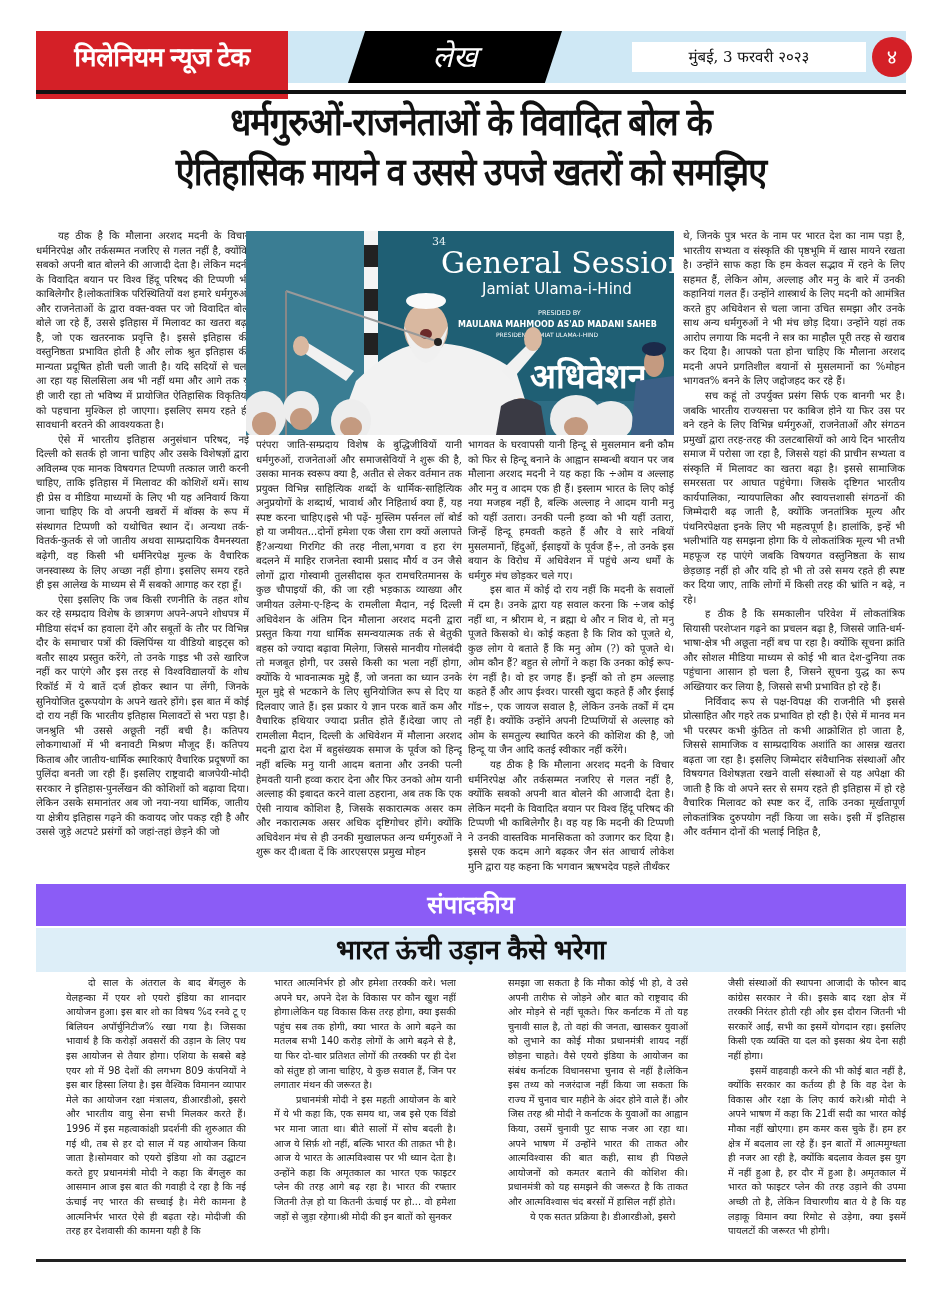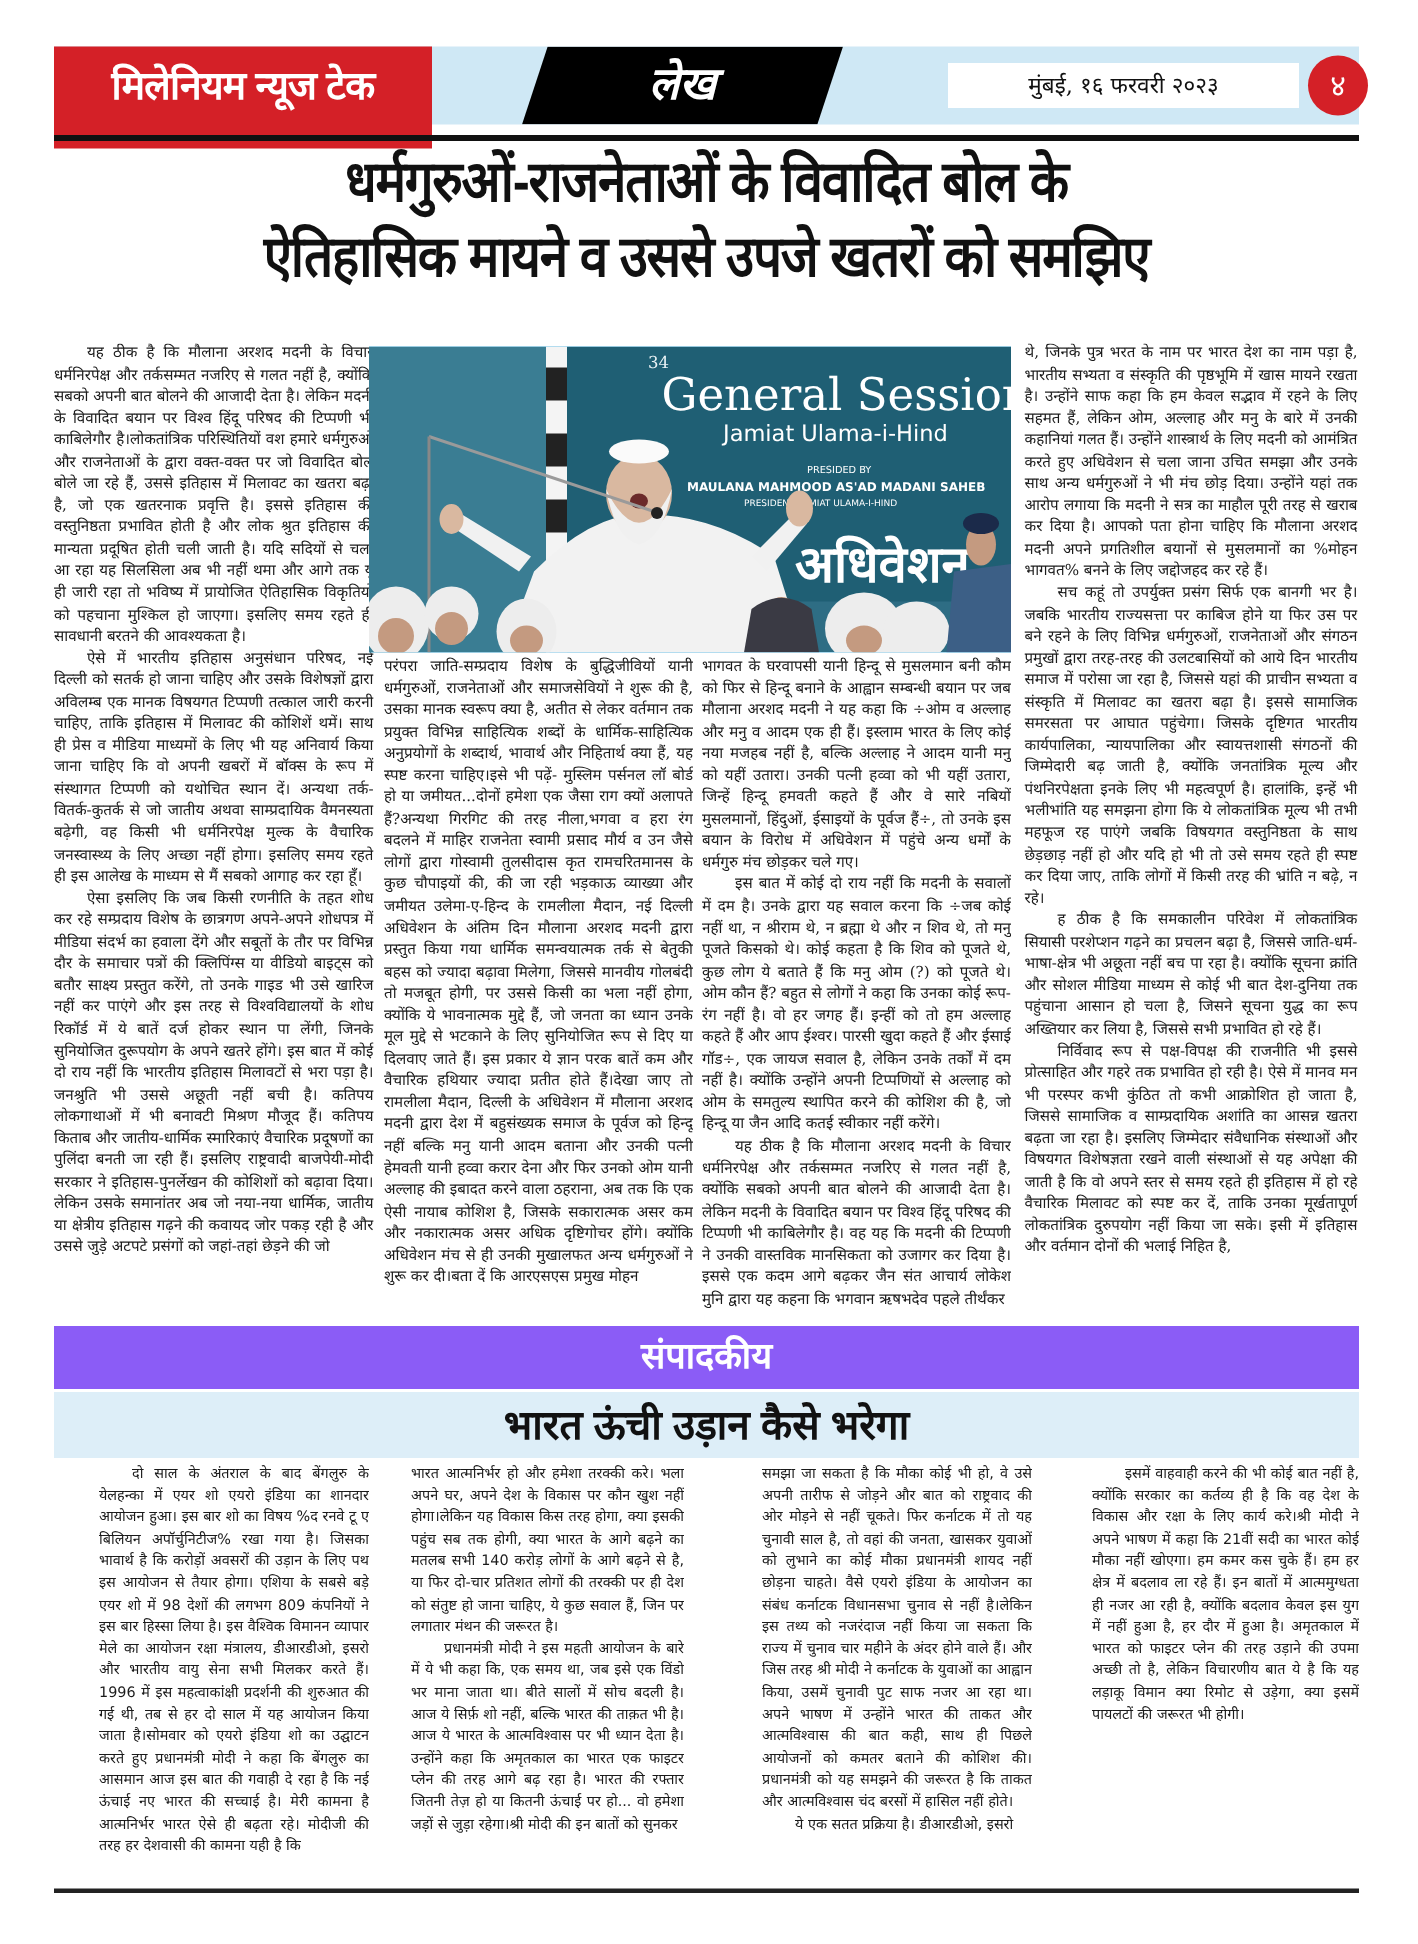--- a/index.html
+++ b/index.html
@@ -5,21 +5,21 @@
   * { box-sizing: border-box; margin: 0; padding: 0; }
   html, body { width: 945px; height: 1296px; background: #ffffff; overflow: hidden; }
   body { position: relative; font-family: "DejaVu Serif", serif; color: #111; }
 
   
   .masthead { position: absolute; left: 36px; top: 31px; width: 870px; height: 52px; background: #cfe8f5; }
   .brand { position: absolute; left: 0; top: 0; width: 252px; height: 68px; background: #d42027; color: #fff;
            font-family: "Liberation Sans", sans-serif; font-weight: bold; font-size: 26px; line-height: 52px; text-align: center; letter-spacing: -0.5px; }
   .section-tag { position: absolute; left: 312px; top: 0; width: 214px; height: 52px; background: #000; color: #fff;
            clip-path: polygon(8% 0, 100% 0, 92% 100%, 0 100%);
-           font-family: "Liberation Sans", sans-serif; font-weight: bold; font-style: italic; font-size: 30px; line-height: 52px; text-align: center; }
+           font-family: "Liberation Sans", sans-serif; font-weight: normal; font-style: italic; font-size: 30px; line-height: 52px; text-align: center; }
   .dateline { position: absolute; left: 596px; top: 11px; width: 234px; height: 30px; background: #fff;
            font-family: "DejaVu Serif", serif; font-size: 15px; line-height: 30px; text-align: center; color: #111; }
   .page-no { position: absolute; left: 836px; top: 6px; width: 40px; height: 40px; border-radius: 50%; background: #d42027; color: #fff;
            font-family: "DejaVu Sans", sans-serif; font-size: 20px; line-height: 40px; text-align: center; }
 
   .rule-top { position: absolute; left: 36px; top: 90px; width: 870px; height: 4px; background: #111; }
 
   .headline { position: absolute; left: 36px; top: 97px; width: 870px; text-align: center;
            font-family: "Liberation Sans", sans-serif; font-weight: bold; font-size: 38px; line-height: 50px; letter-spacing: -1px; color: #111; transform: scaleX(0.9); transform-origin: center; }
   .headline span { display: block; }
@@ -51,21 +51,21 @@
   #ecolD { left: 698px; width: 208px; height: 280px; }
 
   .rule-bottom { position: absolute; left: 36px; top: 1259px; width: 870px; height: 3px; background: #222; }
 </style>
 </head>
 <body>
 
 <div class="masthead">
   <div class="brand">मिलेनियम न्यूज टेक</div>
   <div class="section-tag">लेख</div>
-  <div class="dateline">मुंबई, १६ फरवरी २०२३</div>
+  <div class="dateline">मुंबई, 3 फरवरी २०२३</div>
   <div class="page-no">४</div>
 </div>
 <div class="rule-top"></div>
 
 <h1 class="headline">
   <span>धर्मगुरुओं-राजनेताओं के विवादित बोल के</span>
   <span>ऐतिहासिक मायने व उससे उपजे खतरों को समझिए</span>
 </h1>
 
 <div class="col" id="colA">
@@ -153,16 +153,17 @@
 </div>
 <div class="ecol" id="ecolB">
   <p class="noindent">भारत आत्मनिर्भर हो और हमेशा तरक्की करे। भला अपने घर, अपने देश के विकास पर कौन खुश नहीं होगा।लेकिन यह विकास किस तरह होगा, क्या इसकी पहुंच सब तक होगी, क्या भारत के आगे बढ़ने का मतलब सभी 140 करोड़ लोगों के आगे बढ़ने से है, या फिर दो-चार प्रतिशत लोगों की तरक्की पर ही देश को संतुष्ट हो जाना चाहिए, ये कुछ सवाल हैं, जिन पर लगातार मंथन की जरूरत है।</p>
   <p>प्रधानमंत्री मोदी ने इस महती आयोजन के बारे में ये भी कहा कि, एक समय था, जब इसे एक विंडो भर माना जाता था। बीते सालों में सोच बदली है। आज ये सिर्फ़ शो नहीं, बल्कि भारत की ताक़त भी है। आज ये भारत के आत्मविश्वास पर भी ध्यान देता है। उन्होंने कहा कि अमृतकाल का भारत एक फाइटर प्लेन की तरह आगे बढ़ रहा है। भारत की रफ्तार जितनी तेज़ हो या कितनी ऊंचाई पर हो... वो हमेशा जड़ों से जुड़ा रहेगा।श्री मोदी की इन बातों को सुनकर</p>
 </div>
 <div class="ecol" id="ecolC">
   <p class="noindent">समझा जा सकता है कि मौका कोई भी हो, वे उसे अपनी तारीफ से जोड़ने और बात को राष्ट्रवाद की ओर मोड़ने से नहीं चूकते। फिर कर्नाटक में तो यह चुनावी साल है, तो वहां की जनता, खासकर युवाओं को लुभाने का कोई मौका प्रधानमंत्री शायद नहीं छोड़ना चाहते। वैसे एयरो इंडिया के आयोजन का संबंध कर्नाटक विधानसभा चुनाव से नहीं है।लेकिन इस तथ्य को नजरंदाज नहीं किया जा सकता कि राज्य में चुनाव चार महीने के अंदर होने वाले हैं। और जिस तरह श्री मोदी ने कर्नाटक के युवाओं का आह्वान किया, उसमें चुनावी पुट साफ नजर आ रहा था। अपने भाषण में उन्होंने भारत की ताकत और आत्मविश्वास की बात कही, साथ ही पिछले आयोजनों को कमतर बताने की कोशिश की।प्रधानमंत्री को यह समझने की जरूरत है कि ताकत और आत्मविश्वास चंद बरसों में हासिल नहीं होते।</p>
   <p>ये एक सतत प्रक्रिया है। डीआरडीओ, इसरो</p>
 </div>
 <div class="ecol" id="ecolD">
+  <p class="noindent">जैसी संस्थाओं की स्थापना आजादी के फौरन बाद कांग्रेस सरकार ने की। इसके बाद रक्षा क्षेत्र में तरक्की निरंतर होती रही और इस दौरान जितनी भी सरकारें आईं, सभी का इसमें योगदान रहा। इसलिए किसी एक व्यक्ति या दल को इसका श्रेय देना सही नहीं होगा।</p>
   <p>इसमें वाहवाही करने की भी कोई बात नहीं है, क्योंकि सरकार का कर्तव्य ही है कि वह देश के विकास और रक्षा के लिए कार्य करे।श्री मोदी ने अपने भाषण में कहा कि 21वीं सदी का भारत कोई मौका नहीं खोएगा। हम कमर कस चुके हैं। हम हर क्षेत्र में बदलाव ला रहे हैं। इन बातों में आत्ममुग्धता ही नजर आ रही है, क्योंकि बदलाव केवल इस युग में नहीं हुआ है, हर दौर में हुआ है। अमृतकाल में भारत को फाइटर प्लेन की तरह उड़ाने की उपमा अच्छी तो है, लेकिन विचारणीय बात ये है कि यह लड़ाकू विमान क्या रिमोट से उड़ेगा, क्या इसमें पायलटों की जरूरत भी होगी।</p>
 </div>
 
 <div class="rule-bottom"></div>
 
 </body></html>

